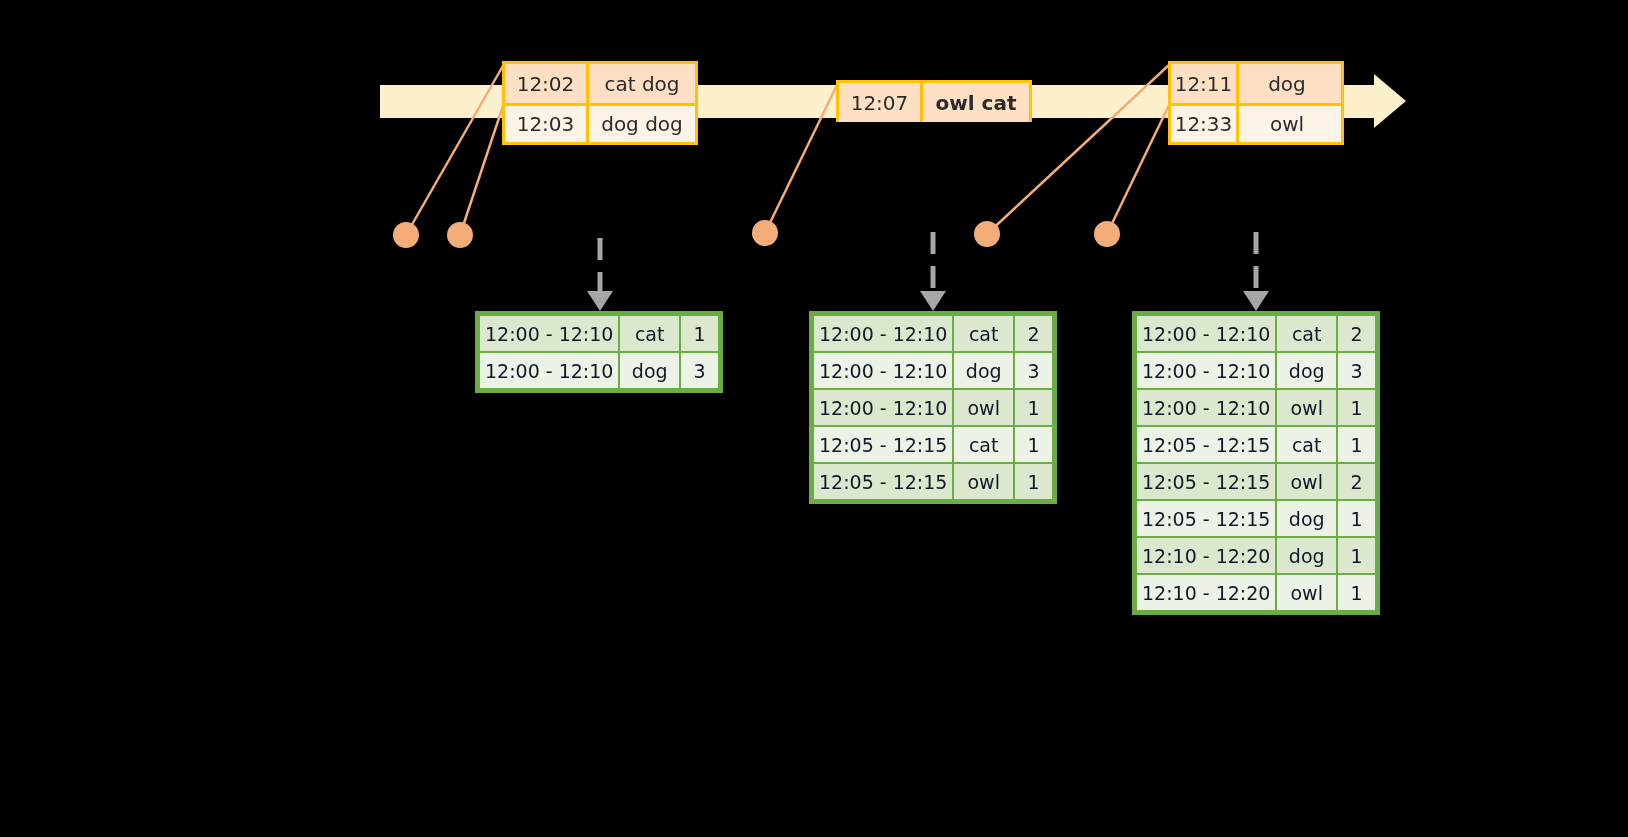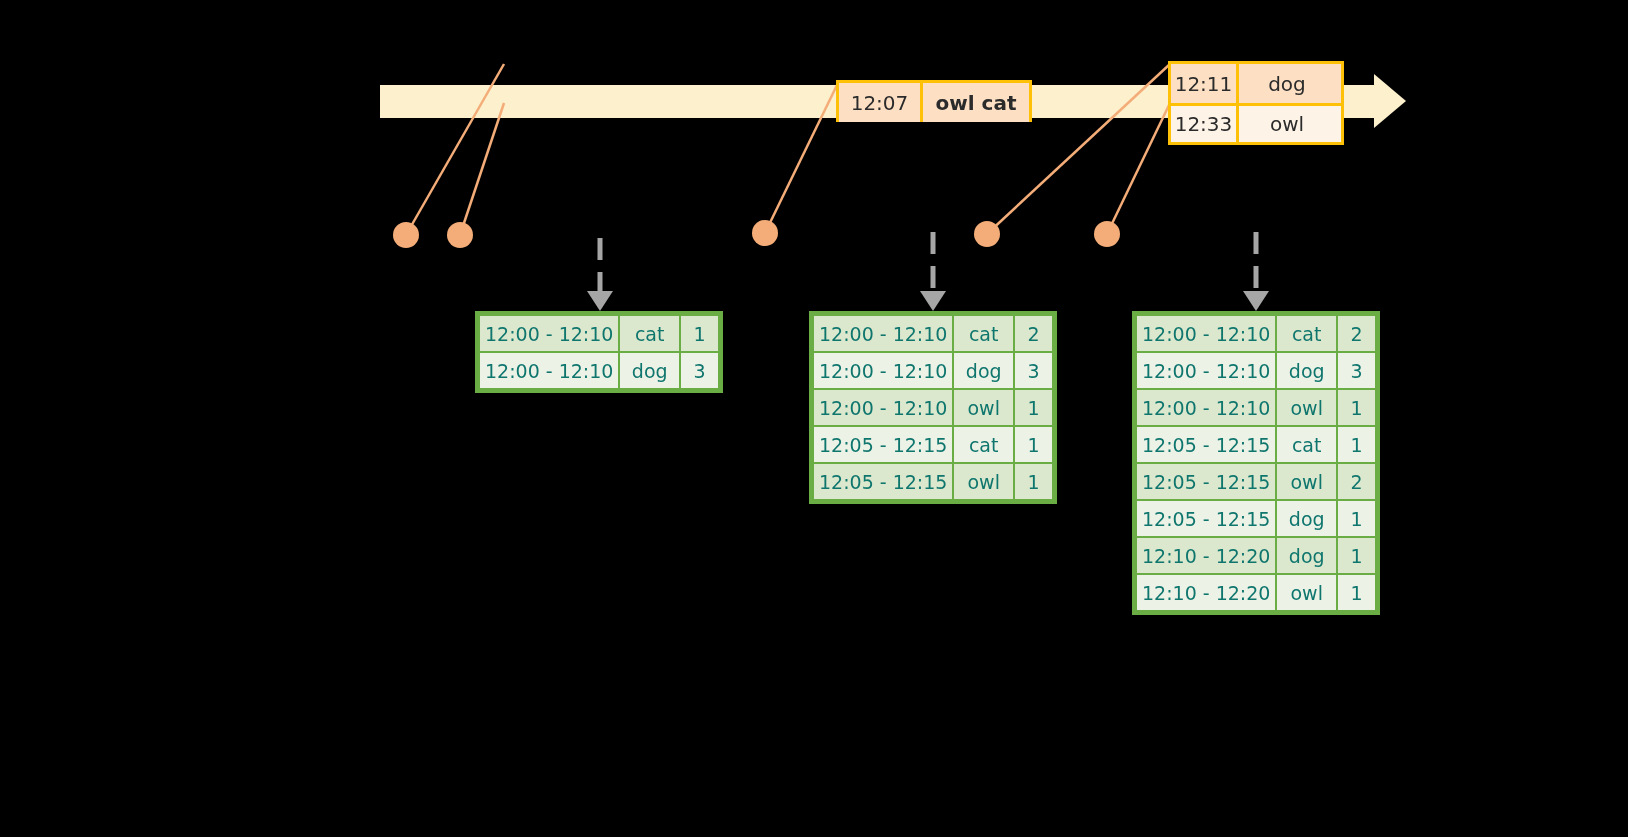--- a/index.html
+++ b/index.html
@@ -105,21 +105,21 @@
     height: 37px;
   }
   .agg-row.shaded .agg-cell { background: #dce8cd; }
   .agg-row.plain  .agg-cell { background: #edf2e7; }
   .agg-cell {
     display: flex;
     align-items: center;
     justify-content: center;
     box-sizing: border-box;
     font-size: 19px;
-    color: #0f766e;
+    color: #0f172a;
     margin: 1px;
   }
   .agg-cell.c-window { }
   .agg-cell.c-key    { }
   .agg-cell.c-count  { }
 
   #agg-table-1 { left: 475px; top: 311px; width: 248px; }
   #agg-table-1 .c-window { width: 142px; }
   #agg-table-1 .c-key    { width: 60px; }
   #agg-table-1 .c-count  { width: 38px; }
@@ -165,20 +165,30 @@
     <g id="flow-arrows-group">
         <line x1="600" y1="238" x2="600" y2="299" stroke="#a6a6a6" stroke-width="5" stroke-dasharray="22 12"></line>
         <path d="M587,291 L613,291 L600,311 Z" fill="#a6a6a6"></path>
         <line x1="933" y1="232" x2="933" y2="299" stroke="#a6a6a6" stroke-width="5" stroke-dasharray="22 12"></line>
         <path d="M920,291 L946,291 L933,311 Z" fill="#a6a6a6"></path>
         <line x1="1256" y1="232" x2="1256" y2="299" stroke="#a6a6a6" stroke-width="5" stroke-dasharray="22 12"></line>
         <path d="M1243,291 L1269,291 L1256,311 Z" fill="#a6a6a6"></path>
       </g>
   </svg>
 
+  <div class="event-box" id="event-box-1">
+      <div class="event-row shaded">
+        <div class="event-time">12:02</div>
+        <div class="event-val">cat dog</div>
+      </div>
+      <div class="event-row plain">
+        <div class="event-time">12:03</div>
+        <div class="event-val">dog dog</div>
+      </div>
+    </div>
   <div class="event-box" id="event-box-2">
       <div class="event-row shaded">
         <div class="event-time">12:07</div>
         <div class="event-val">owl cat</div>
       </div>
     </div>
   <div class="event-box" id="event-box-3">
       <div class="event-row shaded">
         <div class="event-time">12:11</div>
         <div class="event-val">dog</div>

